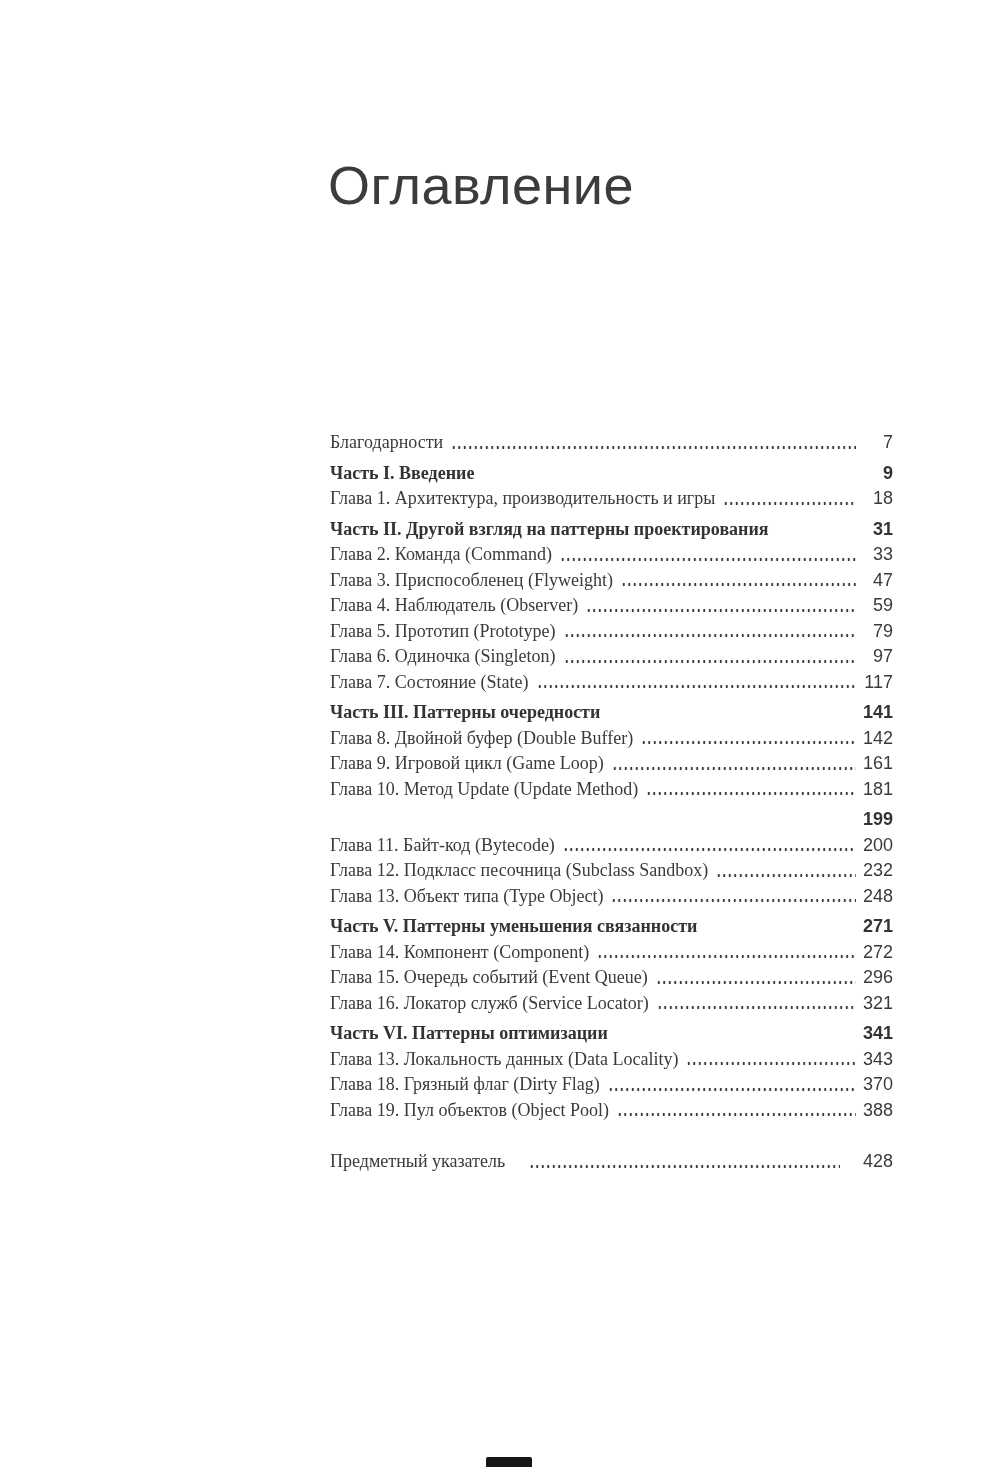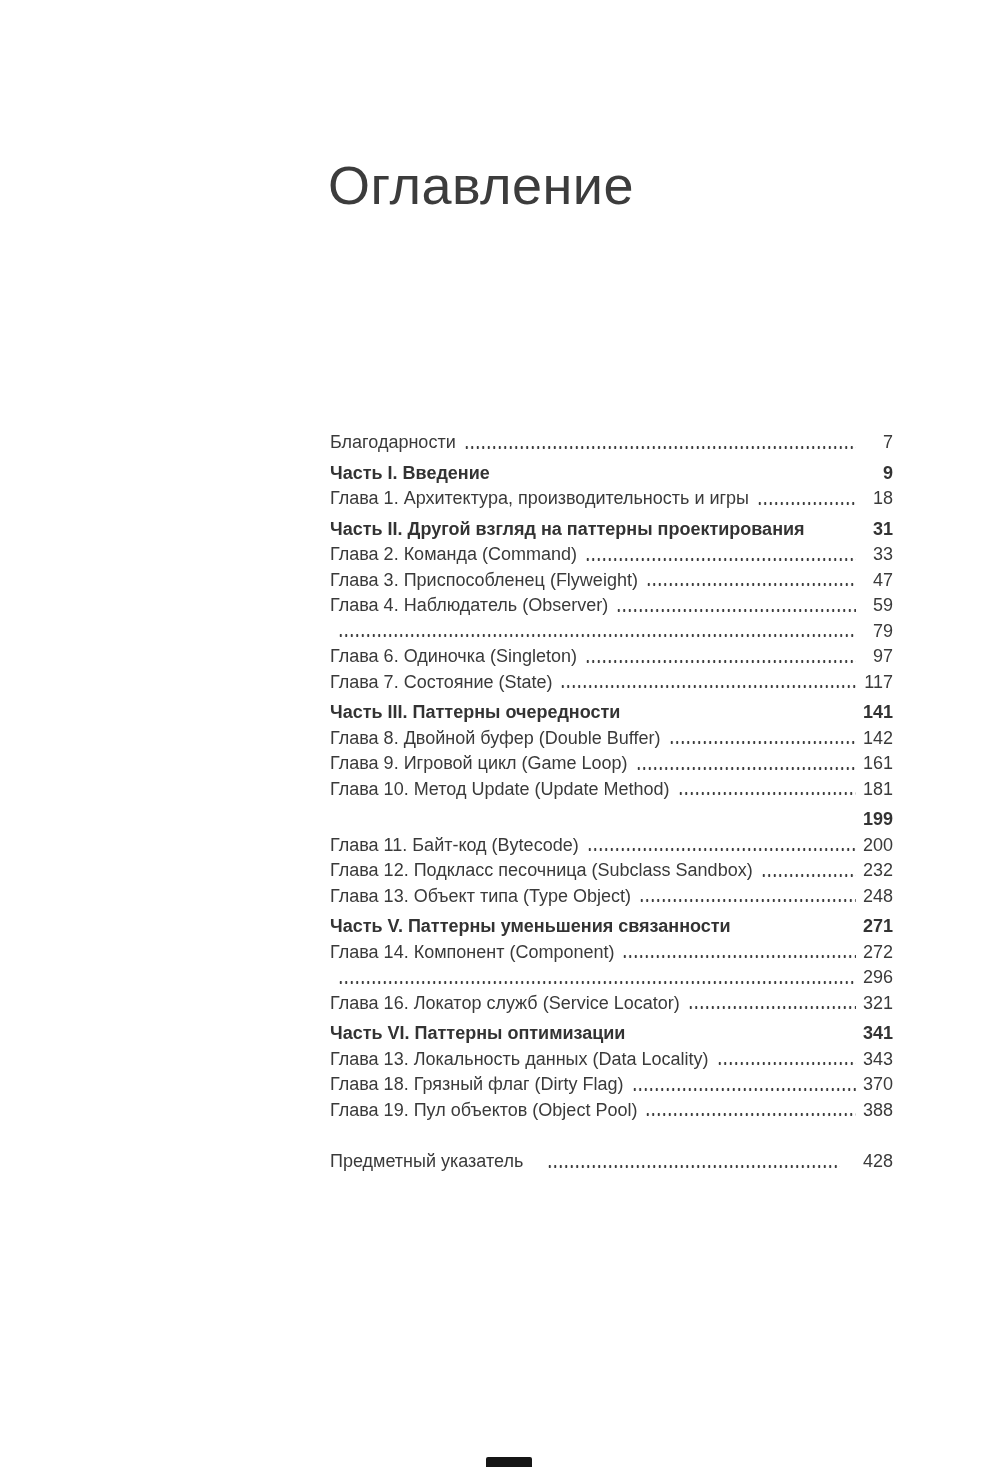--- a/index.html
+++ b/index.html
@@ -33,20 +33,21 @@
   .row {
     display: flex;
     align-items: flex-end;
     font-size: 18px;
     line-height: 25.5px;
     color: #3a3a3a;
   }
   .row .label {
     white-space: nowrap;
     flex: 0 0 auto;
+    font-family: Liberation Serif, serif;
   }
   .row .dots {
     flex: 1 1 auto;
     min-width: 10px;
     height: 3px;
     margin: 0 7px 7px 8px;
     background-image: radial-gradient(circle, #3d3d3d 1.15px, transparent 1.4px);
     background-size: 5.5px 3px;
     background-repeat: repeat-x;
     background-position: left center;
@@ -114,20 +115,21 @@
     <span class="label">Глава 3. Приспособленец (Flyweight)</span>
     <span class="dots"></span>
     <span class="pagenum">47</span>
   </div>
     <div class="row chapter">
     <span class="label">Глава 4. Наблюдатель (Observer)</span>
     <span class="dots"></span>
     <span class="pagenum">59</span>
   </div>
     <div class="row chapter">
+    <span class="label">Глава 5. Прототип (Prototype)</span>
     <span class="dots"></span>
     <span class="pagenum">79</span>
   </div>
     <div class="row chapter">
     <span class="label">Глава 6. Одиночка (Singleton)</span>
     <span class="dots"></span>
     <span class="pagenum">97</span>
   </div>
     <div class="row chapter">
     <span class="label">Глава 7. Состояние (State)</span>
@@ -177,20 +179,21 @@
     <span class="label">Часть V. Паттерны уменьшения связанности</span>
     <span class="dots"></span>
     <span class="pagenum">271</span>
   </div>
     <div class="row chapter">
     <span class="label">Глава 14. Компонент (Component)</span>
     <span class="dots"></span>
     <span class="pagenum">272</span>
   </div>
     <div class="row chapter">
+    <span class="label">Глава 15. Очередь событий (Event Queue)</span>
     <span class="dots"></span>
     <span class="pagenum">296</span>
   </div>
     <div class="row chapter">
     <span class="label">Глава 16. Локатор служб (Service Locator)</span>
     <span class="dots"></span>
     <span class="pagenum">321</span>
   </div>
     <div class="row part">
     <span class="label">Часть VI. Паттерны оптимизации</span>

